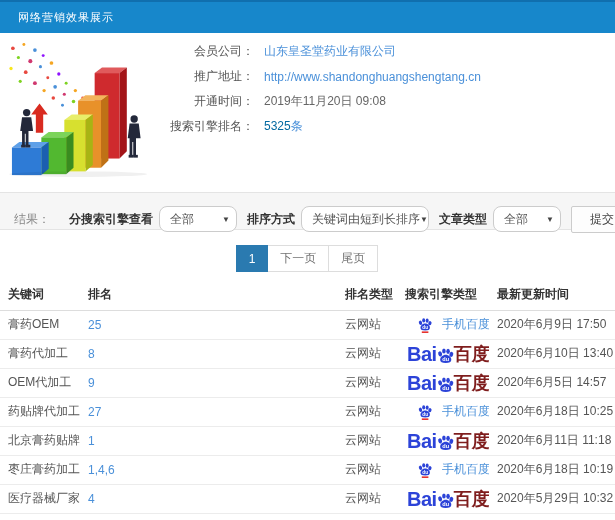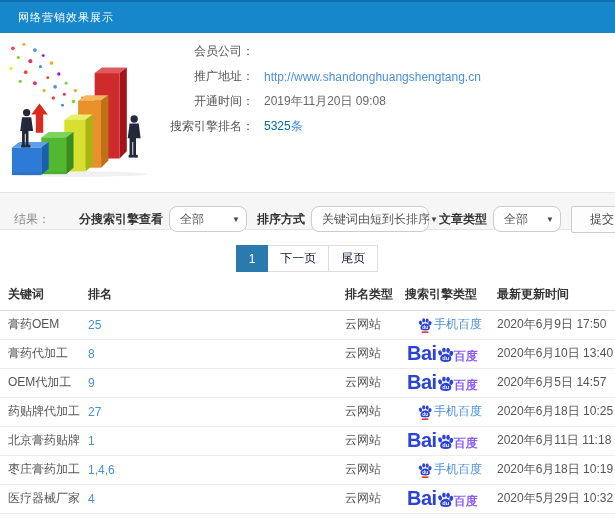--- a/index.html
+++ b/index.html
@@ -27,52 +27,52 @@
     border-top:1px solid #e4e4e4; border-bottom:1px solid #e4e4e4;
     display:flex; align-items:center; padding:16px 0 0 14px; }
   .result-label { color:#888; }
   .filter-group { margin-left:auto; display:flex; align-items:center; }
   .filter-label { font-weight:bold; color:#333; margin:0 6px 0 10px; white-space:nowrap; }
   .fake-select { background:#fff; border:1px solid #ccc; border-radius:8px;
     height:26px; display:flex; align-items:center; padding:0 6px 0 10px;
     color:#555; cursor:pointer; white-space:nowrap; }
   .fake-select .caret { margin-left:12px; font-size:8px; color:#444; }
   .sel-engine { width:78px; } .sel-engine .caret{margin-left:auto;}
-  .sel-sort { width:118px; } .sel-sort .caret{margin-left:auto;}
+  .sel-sort { width:128px; } .sel-sort .caret{margin-left:auto;}
   .sel-article { width:68px; } .sel-article .caret{margin-left:auto;}
   .submit-btn { margin-left:10px; margin-right:-18px; width:62px; height:27px;
     background:#fdfdfd; border:1px solid #ccc; border-radius:2px;
     color:#444; cursor:pointer; flex:none; text-align:center; line-height:25px; }
 
   
   .pagination { display:flex; justify-content:center; margin-top:15px; }
   .page-btn { height:27px; min-width:28px; padding:0 12px; border:1px solid #ddd;
-    background:#fff; color:#0f172a; display:flex; align-items:center; justify-content:center;
+    background:#fff; color:#737373; display:flex; align-items:center; justify-content:center;
     cursor:pointer; margin-left:-1px; }
   .page-btn.active { background:#2a7ab0; border-color:#2a7ab0; color:#fff; z-index:1; }
 
   
   .rank-table { width:100%; border-collapse:collapse; table-layout:fixed; margin-top:12px; }
   .rank-table col.c1{width:80px;} .rank-table col.c2{width:257px;}
   .rank-table col.c3{width:60px;} .rank-table col.c4{width:92px;}
   .rank-table col.c5{width:126px;}
   .rank-table th { text-align:left; font-weight:bold; color:#333; height:26px;
     padding:0 0 4px 8px; border-bottom:1px solid #ddd; white-space:nowrap; }
   .rank-table td { height:29px; padding-left:8px; border-bottom:1px solid #ececec;
     color:#555; white-space:nowrap; overflow:hidden; }
   .rank-link { color:#4a90d9; cursor:pointer; }
 
   
   .engine-cell { display:flex; align-items:center; }
   .mobile-baidu { display:flex; align-items:center; margin-left:12px; }
   .mobile-baidu svg { display:block; }
-  .mb-label { color:#4a90d9; margin-left:1px; }
+  .mb-label { color:#4a90d9; margin-left:9px; }
   .baidu-pc { display:flex; align-items:flex-end; margin-left:2px; }
   .bai-txt { color:#2c43d8; font-weight:bold; font-size:20px; letter-spacing:-0.5px; }
-  .du-cn { color:#8b5cf6; font-weight:bold; font-size:12px; }
+  .du-cn { color:#7f1d1d; font-weight:bold; font-size:18px; }
   .baidu-pc svg { display:block; margin:0 -1px 0 -1px; }
 </style>
 </head>
 <body>
 
 <div class="app-header">
   <span class="title">网络营销效果展示</span>
 </div>
 
 <div class="top-section">
@@ -150,20 +150,21 @@
           <rect x="145" y="126" width="5" height="3"></rect>
       </g>
 
       <ellipse cx="85" cy="147" rx="75" ry="3" fill="#000" opacity="0.06"></ellipse>
     </svg>
   </div>
 
   <div class="info-list">
       <div class="info-row">
         <span class="info-label">会员公司：</span>
+        <span class="info-value link">山东皇圣堂药业有限公司</span>
       </div>
       <div class="info-row">
         <span class="info-label">推广地址：</span>
         <span class="info-value link">http://www.shandonghuangshengtang.cn</span>
       </div>
       <div class="info-row">
         <span class="info-label">开通时间：</span>
         <span class="info-value">2019年11月20日 09:08</span>
       </div>
       <div class="info-row">

